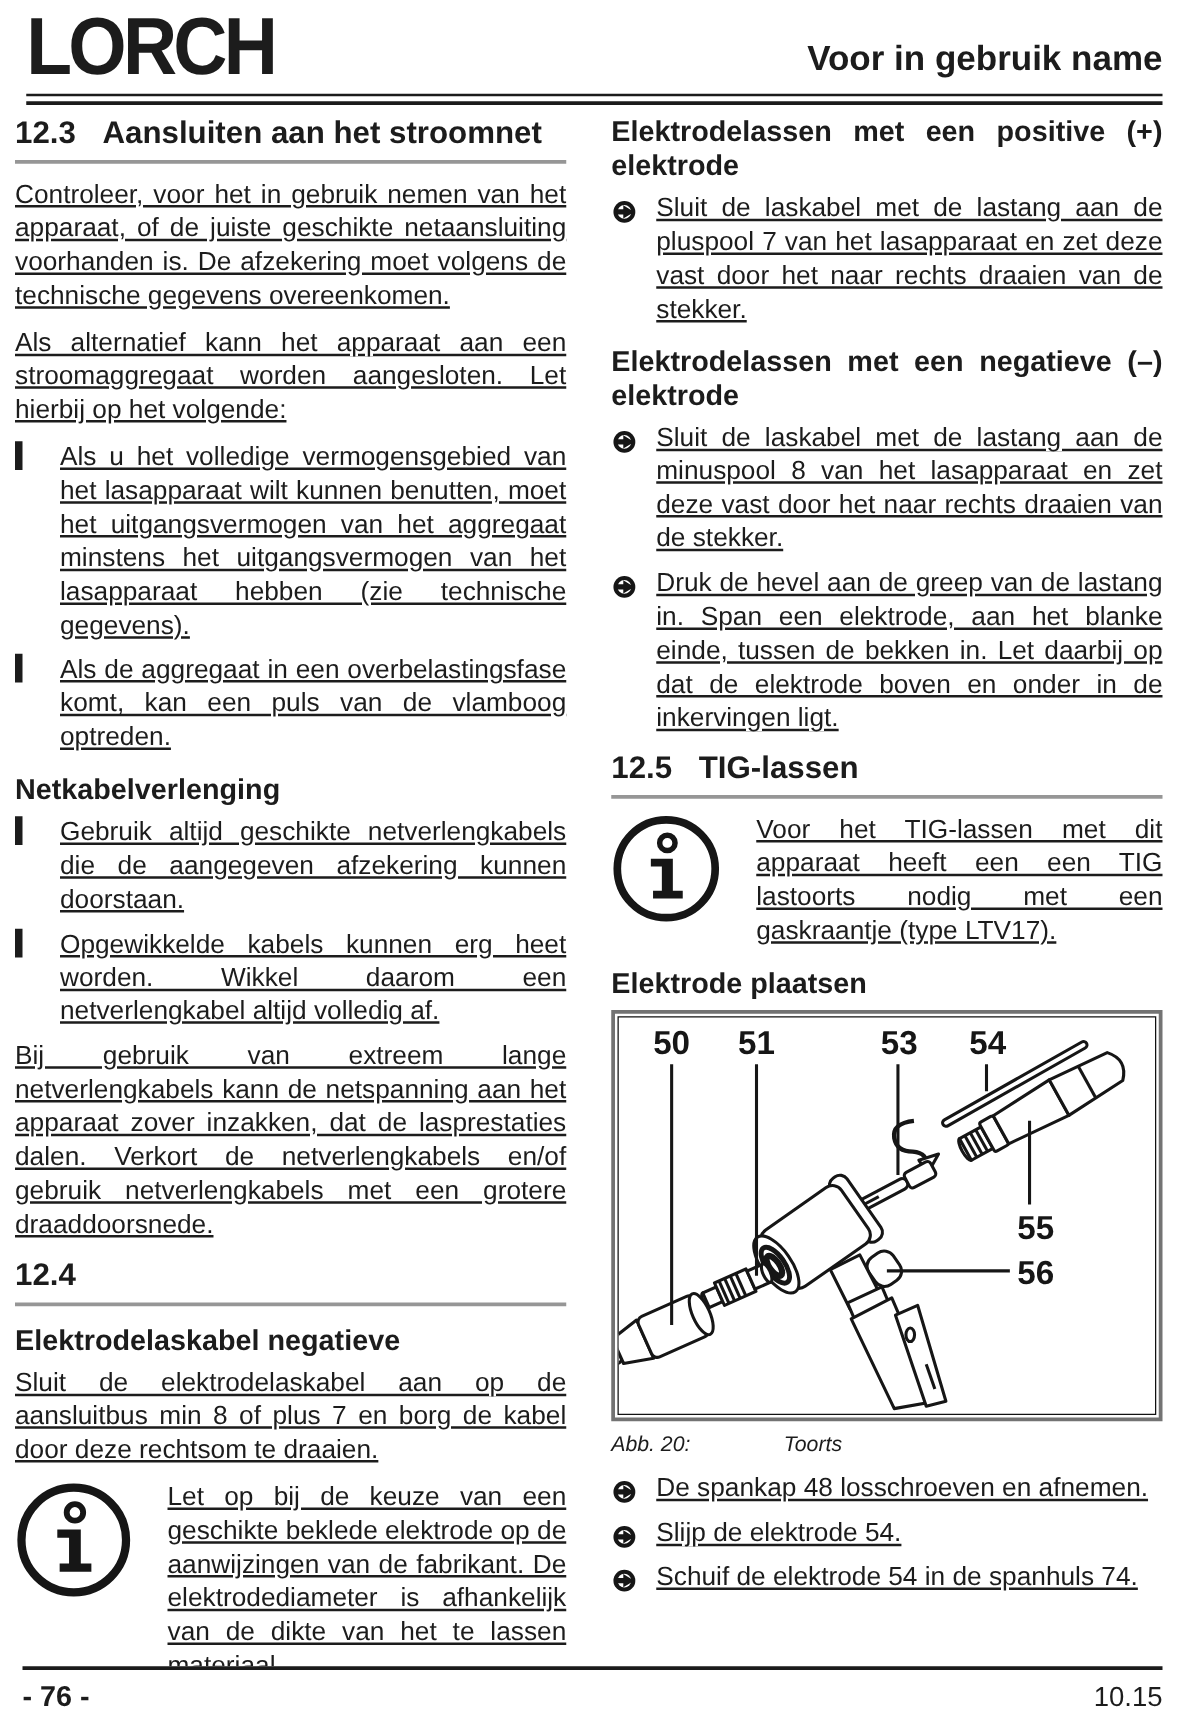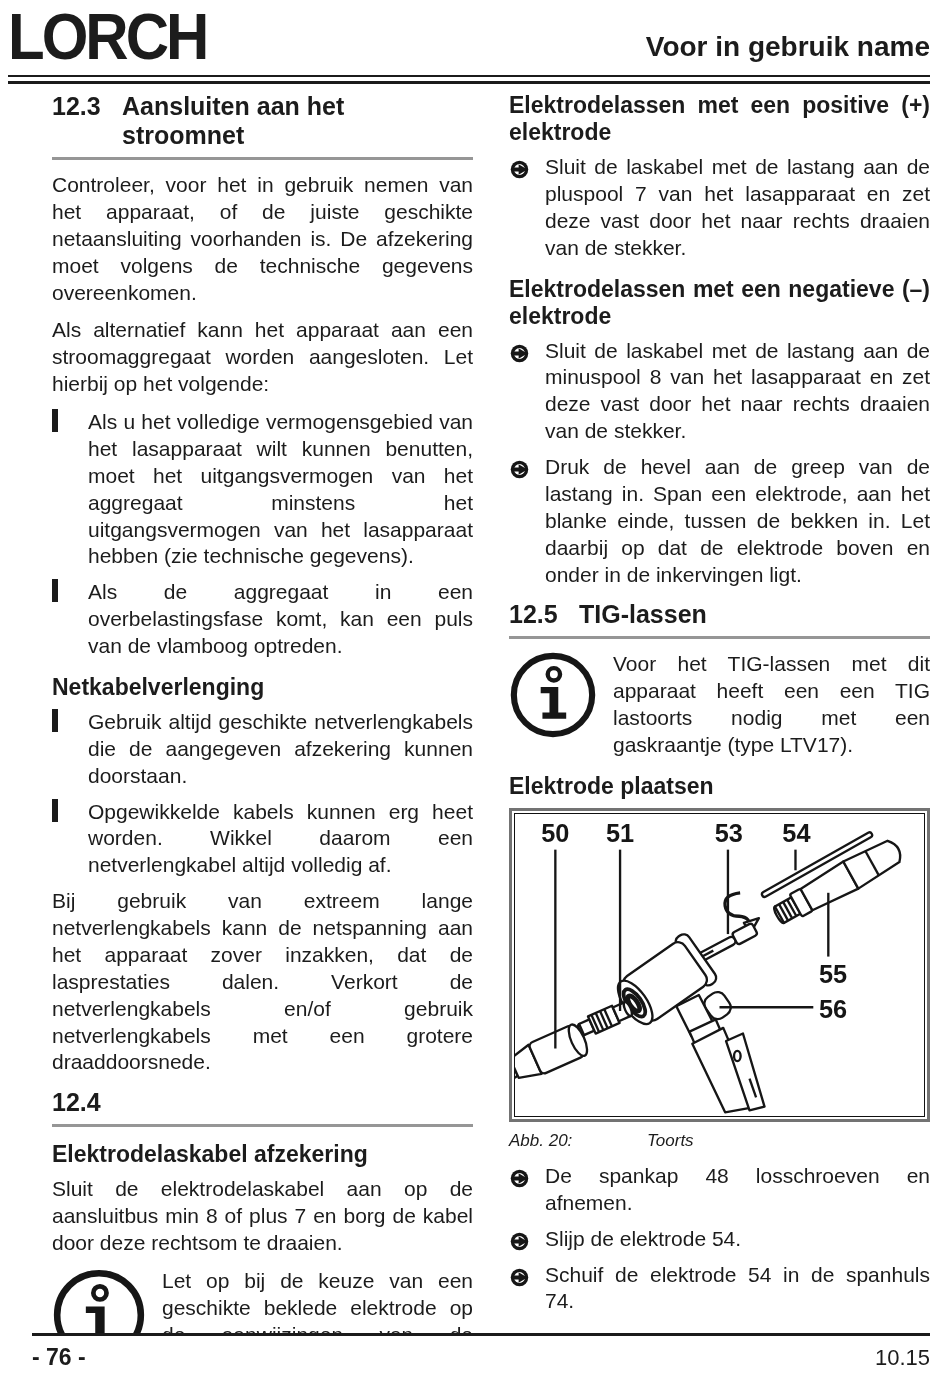--- a/index.html
+++ b/index.html
@@ -2,59 +2,59 @@
 <html><head>
 <meta charset="utf-8">
 <style>
   html,body{margin:0;padding:0;background:#ffffff;}
   body{
     width:950px;height:1383px;overflow:hidden;
     font-family:"Liberation Sans",sans-serif;color:#1c1c1c;
     display:flex;flex-direction:column;
   }
   
-  .header{padding:8px 20px 0 8px;}
+  .header{padding:8px 20px 0 21px;}
   .header-row{display:flex;justify-content:space-between;align-items:flex-end;}
   .brand{font-size:60px;font-weight:bold;letter-spacing:-3px;line-height:1.05;
          transform:scaleY(1.08);transform-origin:bottom left;}
   .header-title{font-size:28px;font-weight:bold;padding-bottom:8px;}
   .header-rule{margin-top:4px;height:4px;border-top:2px solid #1b1b1b;border-bottom:3px solid #1b1b1b;}
   
   .columns{
     flex:1;overflow:hidden;
     display:grid;grid-template-columns:1fr 1fr;column-gap:36px;
-    padding:6px 20px 0 34px;align-content:start;margin-left:18px;
+    padding:6px 20px 0 12px;align-content:start;
   }
   h2.section{
     display:flex;align-items:baseline;font-size:25px;font-weight:bold;
     margin:12px 0 12px;border-bottom:3px solid #969696;padding-bottom:7px;
   }
   h2.section .num{flex:0 0 70px;}
   h2.first{margin-top:2px;}
   h3.sub{font-size:23px;font-weight:bold;margin:14px 0 8px;}
   h3.justify{text-align:justify;}
-  p.body{font-size:21px;line-height:1.28;text-align:justify;margin:0 0 11px;}
+  p.body{font-size:21px;line-height:1.28;text-align:justify;margin:0 0 11px;text-decoration:underline;}
   
   .bullet{display:flex;margin:0 0 9px;}
   .bullet .glyph-cell{flex:0 0 36px;padding-top:3px;}
   .checkbox{width:13px;height:13px;border:3px solid #1c1c1c;}
   .arrow-svg{width:21px;height:21px;display:block;margin-top:2px;}
   .bullet p.body{flex:1;margin:0;}
   
-  .info{display:flex;gap:16px;margin:6px 0 12px;align-items:flex-start;}
+  .info{display:flex;gap:28px;margin:6px 0 12px;align-items:flex-start;}
   .info .icon-cell{flex:0 0 auto;}
   .info p.body{flex:1;margin:0;}
   
   .figure{border:3px solid #737373;padding:2px;margin:6px 0 0;}
   .figure-inner{border:1px solid #111;line-height:0;}
   .figure-inner svg{width:100%;height:auto;display:block;}
   .figcaption{font-style:italic;font-size:17px;margin:9px 0 12px;display:flex;gap:28px;}
   .figcaption .cap-label{flex:0 0 110px;}
   
-  .footer{padding:0 20px 12px 32px;}
+  .footer{padding:0 20px 12px 18px;}
   .footer-rule{border-top:3px solid #1b1b1b;margin-bottom:8px;}
   .footer-row{display:flex;justify-content:space-between;font-size:22px;align-items:baseline;}
   .page-num{font-weight:bold;font-size:23px;}
   
   .draw{stroke:#161616;stroke-width:2.5;fill:#ffffff;stroke-linejoin:round;stroke-linecap:round;}
   .leader{stroke:#161616;stroke-width:2.5;fill:none;}
   .fig-label{font-family:"Liberation Sans",sans-serif;font-weight:bold;font-size:27px;fill:#161616;}
 </style>
 </head>
 <body>
@@ -98,21 +98,21 @@
       <span class="glyph-cell"><span class="checkbox"></span></span>
       <p class="body">Opgewikkelde kabels kunnen erg heet worden. Wikkel daarom een netverlengkabel altijd volledig af.</p>
     </div>
 
     <p class="body">Bij gebruik van extreem lange netverlengkabels kann de netspanning aan het apparaat zover inzakken, dat de lasprestaties dalen. Verkort de netverlengkabels en/of gebruik netverlengkabels met een grotere draaddoorsnede.</p>
 
     <h2 class="section">
       <span class="num">12.4</span>
     </h2>
 
-    <h3 class="sub">Elektrodelaskabel afzekering</h3>
+    <h3 class="sub">Elektrodelaskabel negatieve</h3>
     <p class="body">Sluit de elektrodelaskabel aan op de aansluitbus min 8 of plus 7 en borg de kabel door deze rechtsom te draaien.</p>
 
     <div class="info">
       <span class="icon-cell">
         <svg width="94" height="94" viewBox="0 0 100 100" aria-hidden="true">
           <circle cx="50" cy="50" r="44.5" fill="#fff" stroke="#161616" stroke-width="7"></circle>
           <circle cx="51" cy="26.5" r="7" fill="none" stroke="#161616" stroke-width="5"></circle>
           <path d="M36 41 h20 v29 h9 v7 H38 v-7 h8 V48 h-10 z" fill="#161616"></path>
         </svg>
       </span>

